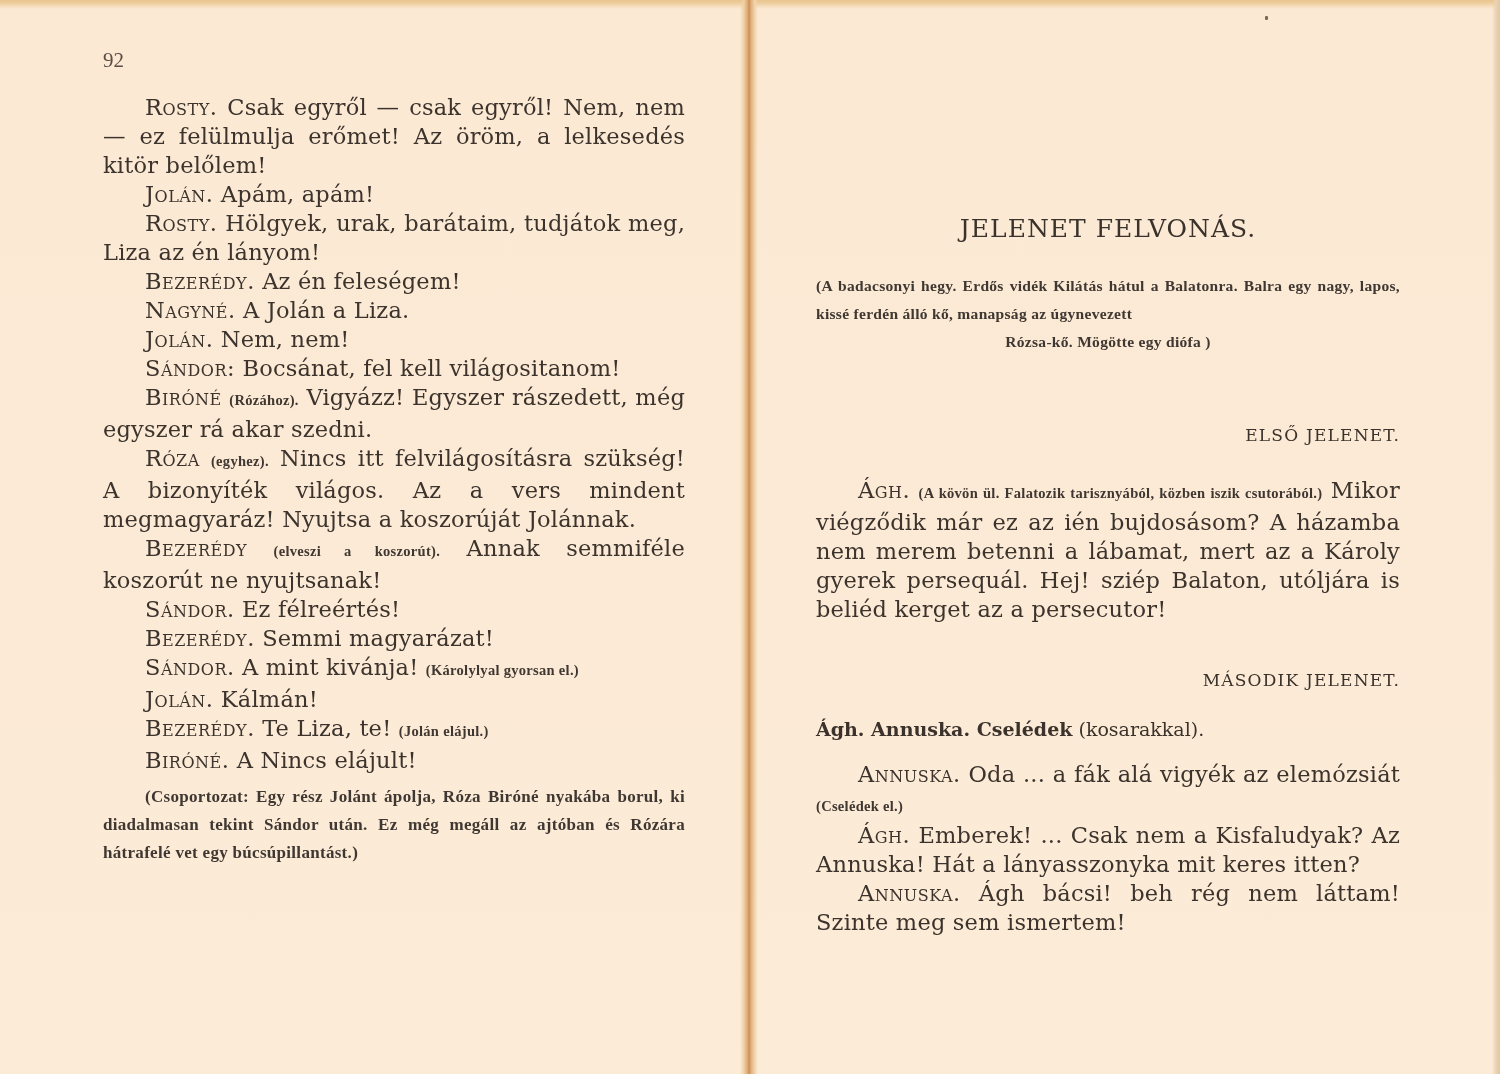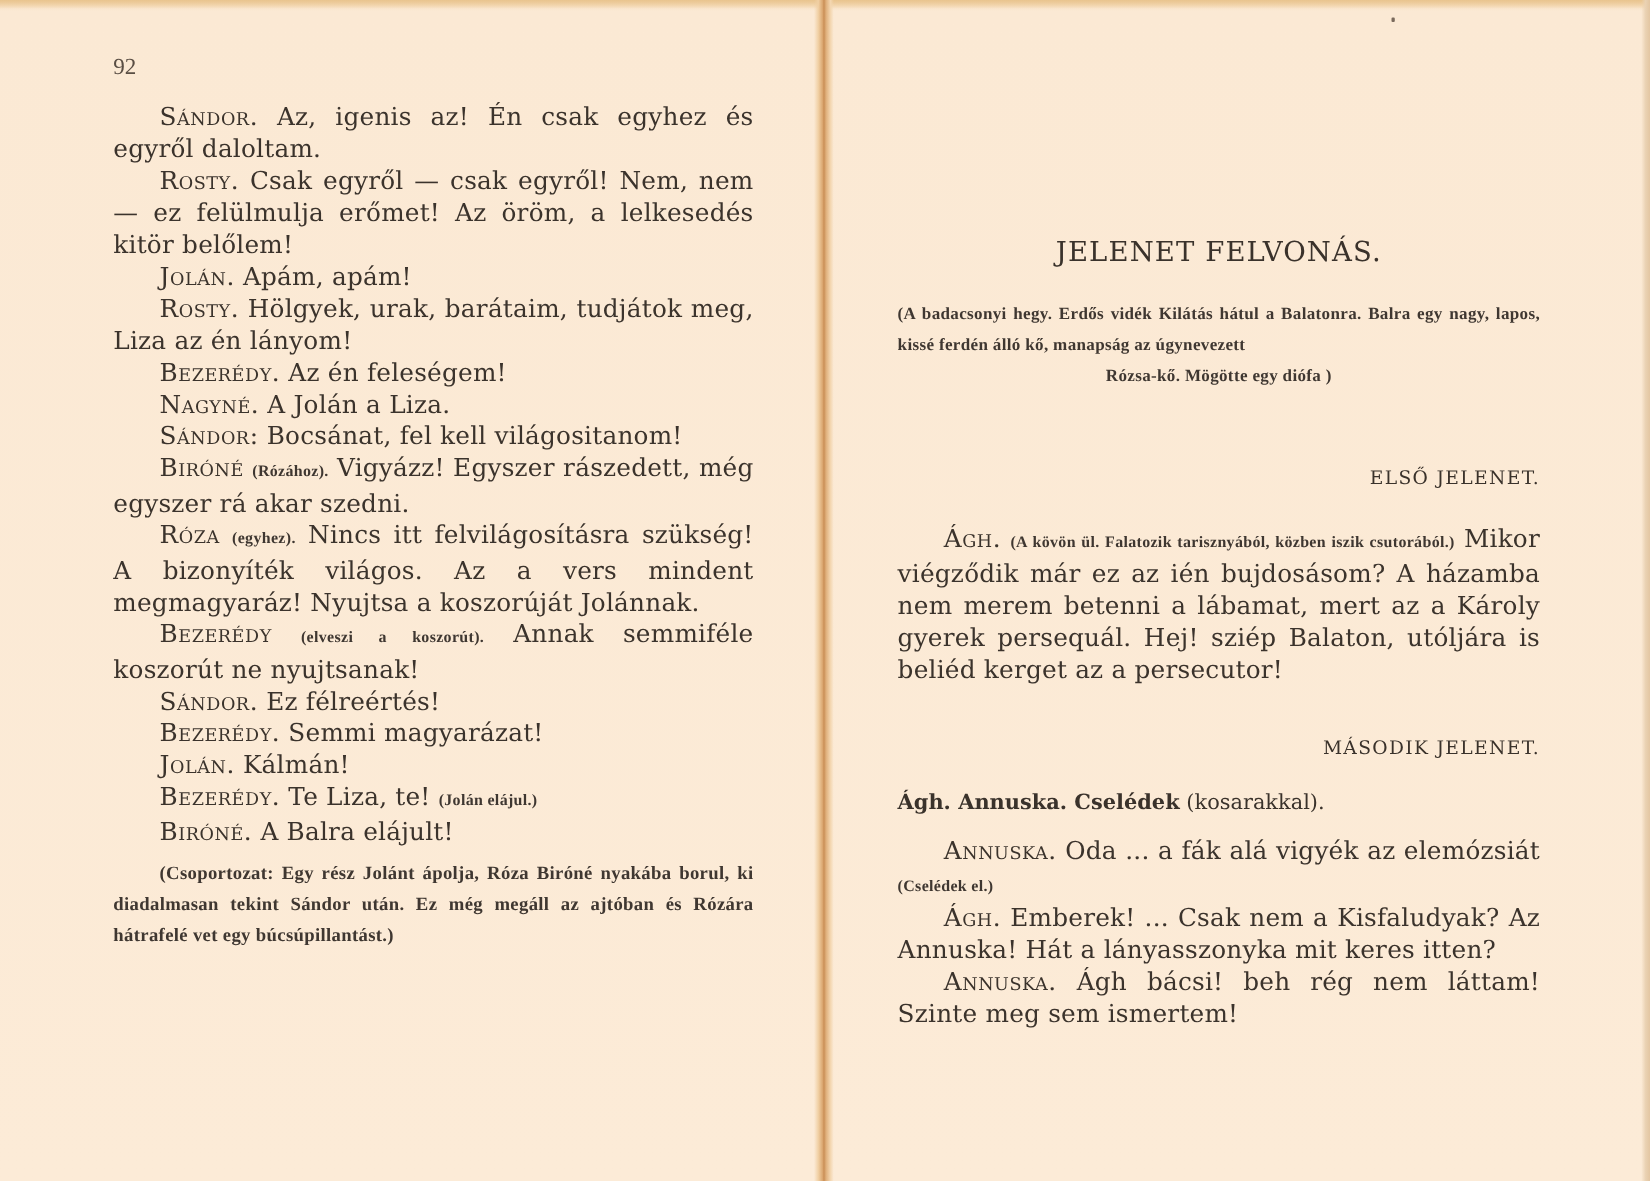--- a/index.html
+++ b/index.html
@@ -84,35 +84,36 @@
 
 <div class="spread">
   <div class="top-edge"></div>
   <div class="gutter"></div>
   <div class="right-edge"></div>
   <div class="stray-mark"></div>
 
   <div class="page page-left">
     <div class="page-number">92</div>
     <div class="text-block left-text" id="left-lines">
-        <p class="para"><span class="speaker">Sándor.</span> <span>Az, igenis az! Én csak egyhez és egyről daloltam.</span> </p>
         <p class="para"><span class="speaker">Rosty.</span> <span>Csak egyről — csak egyről! Nem, nem — ez felülmulja erőmet! Az öröm, a lelkesedés kitör belőlem!</span> </p>
         <p class="para"><span class="speaker">Jolán.</span> <span>Apám, apám!</span> </p>
         <p class="para"><span class="speaker">Rosty.</span> <span>Hölgyek, urak, barátaim, tudjátok meg, Liza az én lányom!</span> </p>
         <p class="para"><span class="speaker">Bezerédy.</span> <span>Az én feleségem!</span> </p>
         <p class="para"><span class="speaker">Nagyné.</span> <span>A Jolán a Liza.</span> </p>
+        <p class="para"><span class="speaker">Jolán.</span> <span>Nem, nem!</span> </p>
         <p class="para"><span class="speaker">Sándor:</span> <span>Bocsánat, fel kell világositanom!</span> </p>
         <p class="para"><span class="speaker">Biróné</span> <span class="direction">(Rózához).</span> <span>Vigyázz! Egyszer rászedett, még egyszer rá akar szedni.</span> </p>
         <p class="para"><span class="speaker">Róza</span> <span class="direction">(egyhez).</span> <span>Nincs itt felvilágosításra szükség! A bizonyíték világos. Az a vers mindent megmagyaráz! Nyujtsa a koszorúját Jolánnak.</span> </p>
         <p class="para"><span class="speaker">Bezerédy</span> <span class="direction">(elveszi a koszorút).</span> <span>Annak semmiféle koszorút ne nyujtsanak!</span> </p>
         <p class="para"><span class="speaker">Sándor.</span> <span>Ez félreértés!</span> </p>
         <p class="para"><span class="speaker">Bezerédy.</span> <span>Semmi magyarázat!</span> </p>
+        <p class="para"><span class="speaker">Sándor.</span> <span>A mint kivánja!</span> <span class="direction">(Károlylyal gyorsan el.)</span> </p>
         <p class="para"><span class="speaker">Jolán.</span> <span>Kálmán!</span> </p>
         <p class="para"><span class="speaker">Bezerédy.</span> <span>Te Liza, te!</span> <span class="direction">(Jolán elájul.)</span> </p>
-        <p class="para"><span class="speaker">Biróné.</span> <span>A Balra elájult!</span> </p>
+        <p class="para"><span class="speaker">Biróné.</span> <span>A Nincs elájult!</span> </p>
         <p class="stage-note">(Csoportozat: Egy rész Jolánt ápolja, Róza Biróné nyakába borul, ki diadalmasan tekint Sándor után. Ez még megáll az ajtóban és Rózára hátrafelé vet egy búcsúpillantást.)</p>
       </div>
   </div>
 
   <div class="page page-right">
     <div class="act-title">JELENET FELVONÁS.</div>
     <div class="setting">
       <span>(A badacsonyi hegy. Erdős vidék Kilátás hátul a Balatonra. Balra egy nagy, lapos, kissé ferdén álló kő, manapság az úgynevezett</span>
       <span class="last-line">Rózsa-kő. Mögötte egy diófa )</span>
     </div>

